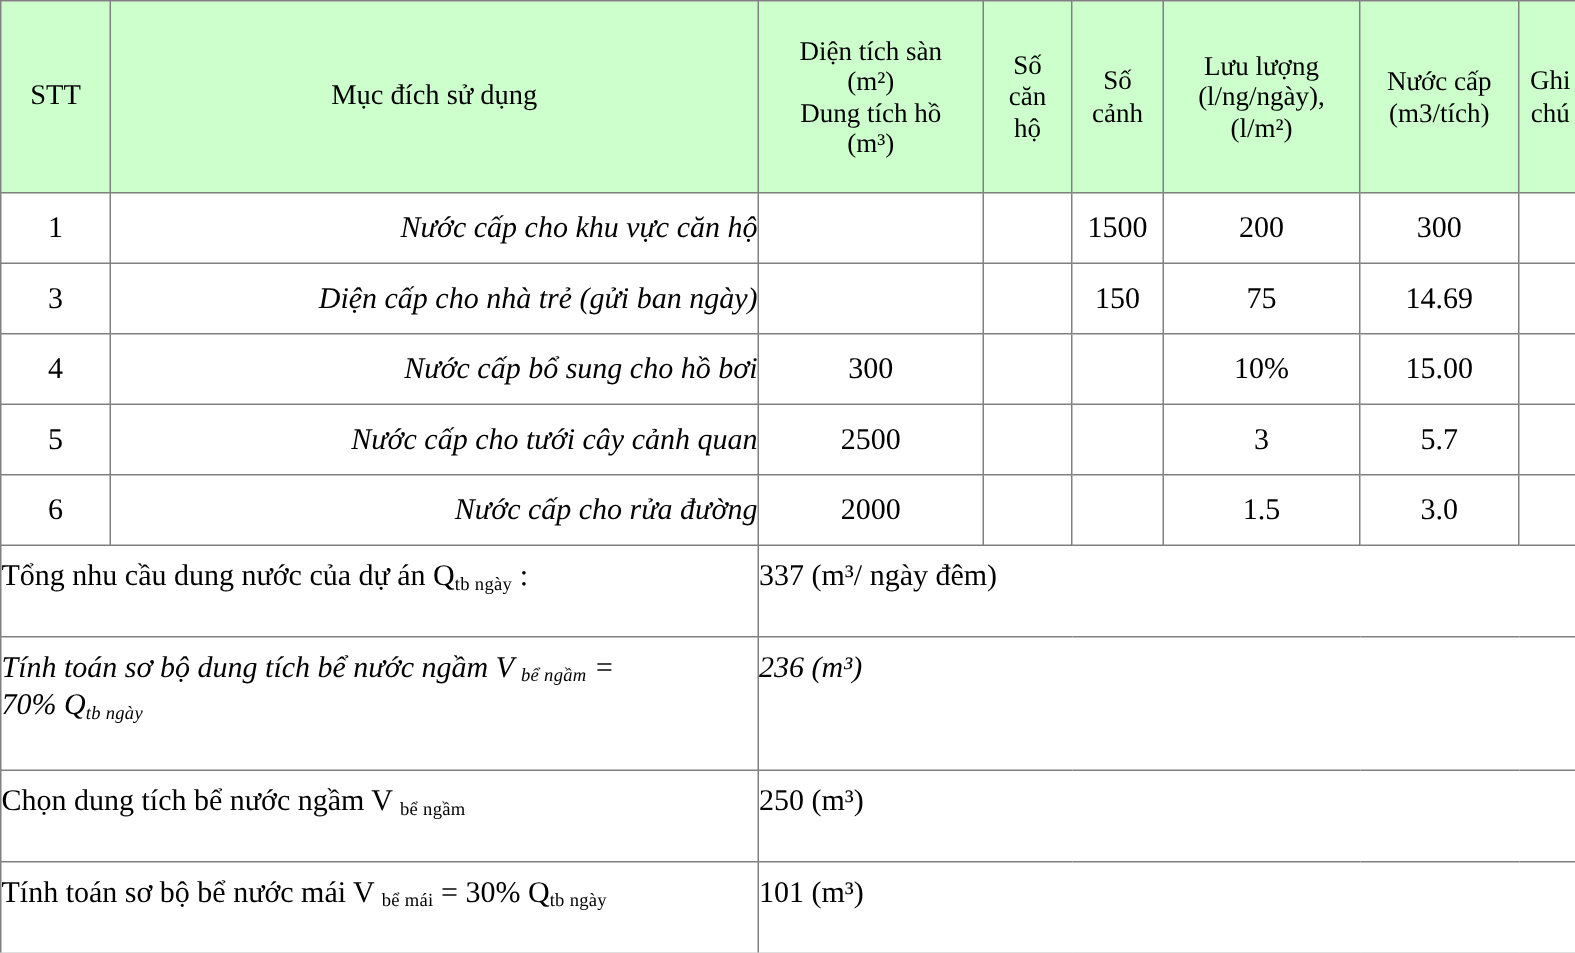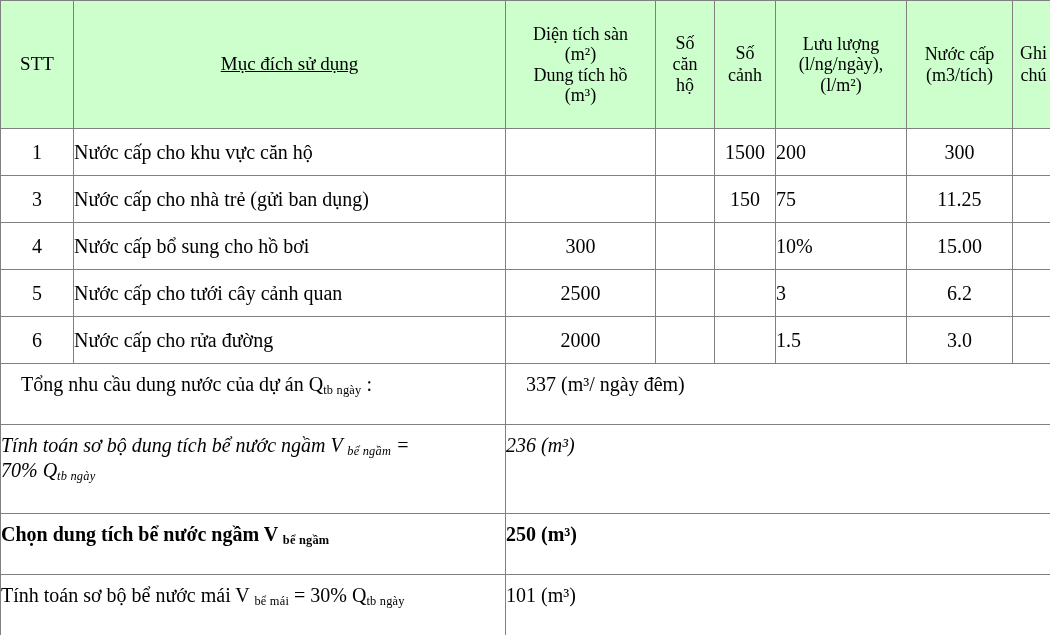--- a/index.html
+++ b/index.html
@@ -51,30 +51,30 @@
     font-size: 18px;
     line-height: 1.12;
   }
   
   tbody tr.data-row td {
     height: 46px;
     font-size: 20px;
     line-height: 1.2;
   }
   td.c-stt { text-align: center; width: 72px; }
-  td.c-purpose { text-align: left; padding-left: 10px; width: 431px; }
+  td.c-purpose { text-align: right; padding-left: 10px; width: 431px; font-style: italic; }
   td.c-area { text-align: center; width: 149px; }
   td.c-apt { text-align: center; width: 58px; }
   td.c-people { text-align: center; width: 60px; }
-  td.c-flow { text-align: left; width: 130px; }
+  td.c-flow { text-align: center; width: 130px; }
   td.c-supply { text-align: center; width: 105px; }
   td.c-note { text-align: center; width: 41px; }
 
   th.h-stt { width: 72px; margin-left: 31px; }
-  th.h-purpose { width: 431px; text-decoration: underline; }
+  th.h-purpose { width: 431px; }
   th.h-area { width: 149px; }
   th.h-apt { width: 58px; }
   th.h-people { width: 60px; }
   th.h-flow { width: 130px; }
   th.h-supply { width: 105px; margin-left: 36px; }
   th.h-note { width: 41px; }
 
   
   tbody tr.summary-row td {
     font-size: 20px;
@@ -85,23 +85,23 @@
   }
   td.s-label {
     text-align: left;
     padding-left: 6px;
     padding-right: 6px;
   }
   td.s-value {
     text-align: left;
     padding-left: 6px;
   }
-  tr.summary-row.r1 td { height: 46px; padding-left: 20px; }
+  tr.summary-row.r1 td { height: 46px; }
   tr.summary-row.r2 td { height: 74px; font-style: italic; }
-  tr.summary-row.r3 td { height: 46px; font-weight: bold; }
+  tr.summary-row.r3 td { height: 46px; }
   tr.summary-row.r4 td { height: 46px; }
 
   sub {
     font-size: 0.62em;
     vertical-align: baseline;
     position: relative;
     bottom: -0.22em;
     letter-spacing: 0.2px;
   }
 </style>
@@ -152,26 +152,26 @@
         <td class="c-area"></td>
         <td class="c-apt"></td>
         <td class="c-people">1500</td>
         <td class="c-flow">200</td>
         <td class="c-supply">300</td>
         <td class="c-note"></td>
       </tr>
 
       <tr class="data-row">
         <td class="c-stt">3</td>
-        <td class="c-purpose">Nước cấp cho nhà trẻ (gửi ban dụng)</td>
+        <td class="c-purpose">Diện cấp cho nhà trẻ (gửi ban ngày)</td>
         <td class="c-area"></td>
         <td class="c-apt"></td>
         <td class="c-people">150</td>
         <td class="c-flow">75</td>
-        <td class="c-supply">11.25</td>
+        <td class="c-supply">14.69</td>
         <td class="c-note"></td>
       </tr>
 
       <tr class="data-row">
         <td class="c-stt">4</td>
         <td class="c-purpose">Nước cấp bổ sung cho hồ bơi</td>
         <td class="c-area">300</td>
         <td class="c-apt"></td>
         <td class="c-people"></td>
         <td class="c-flow">10%</td>
@@ -179,21 +179,21 @@
         <td class="c-note"></td>
       </tr>
 
       <tr class="data-row">
         <td class="c-stt">5</td>
         <td class="c-purpose">Nước cấp cho tưới cây cảnh quan</td>
         <td class="c-area">2500</td>
         <td class="c-apt"></td>
         <td class="c-people"></td>
         <td class="c-flow">3</td>
-        <td class="c-supply">6.2</td>
+        <td class="c-supply">5.7</td>
         <td class="c-note"></td>
       </tr>
 
       <tr class="data-row">
         <td class="c-stt">6</td>
         <td class="c-purpose">Nước cấp cho rửa đường</td>
         <td class="c-area">2000</td>
         <td class="c-apt"></td>
         <td class="c-people"></td>
         <td class="c-flow">1.5</td>

